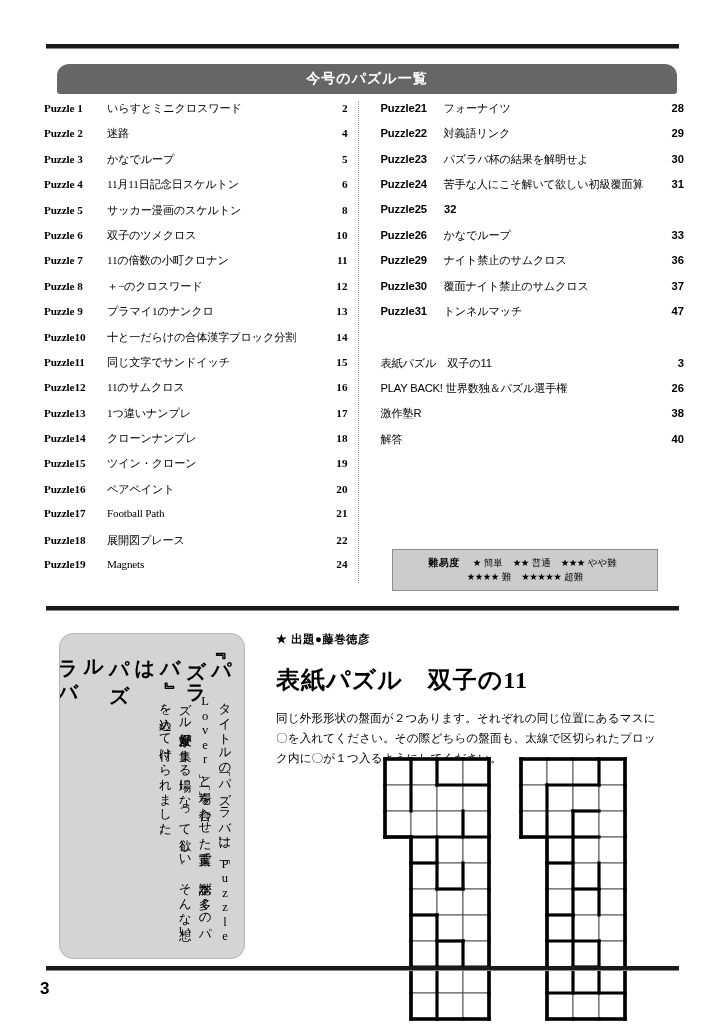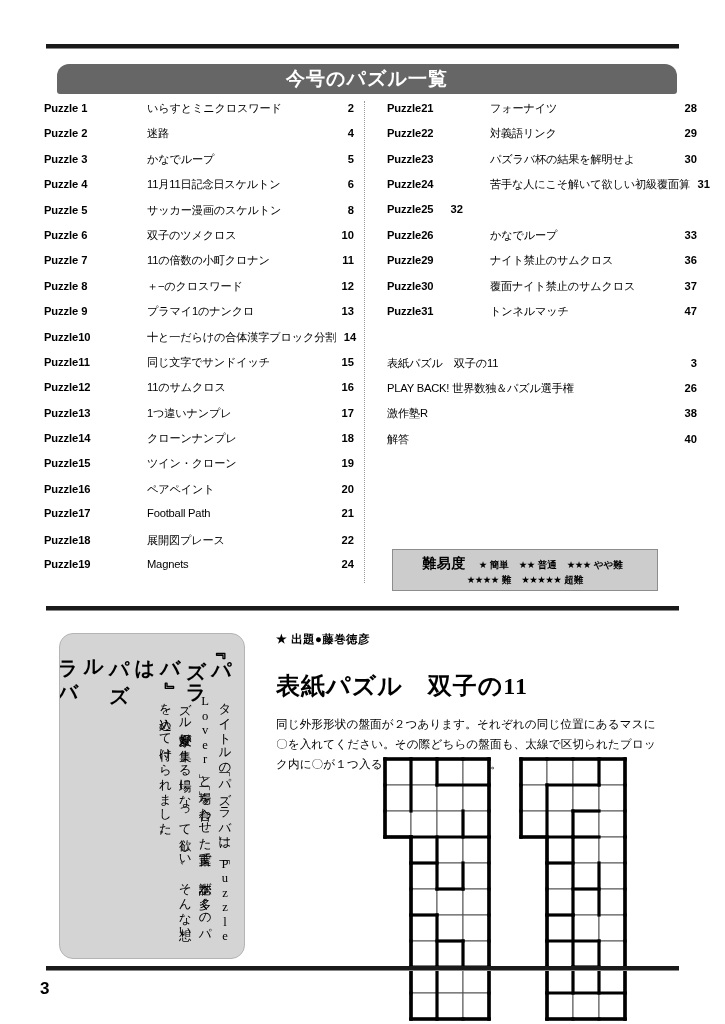--- a/index.html
+++ b/index.html
@@ -32,61 +32,60 @@
   
   .toc-banner {
     position: absolute;
     left: 57px;
     top: 64px;
     width: 620px;
     height: 30px;
     background: #666666;
     border-radius: 12px 12px 3px 3px;
     color: #ffffff;
-    font-size: 19px;
+    font-size: 14px;
     font-weight: bold;
     letter-spacing: 1px;
     display: flex;
     align-items: center;
     justify-content: center;
   }
 
   
   .toc-wrap {
     position: absolute;
     left: 44px;
     top: 101px;
     width: 640px;
     display: flex;
   }
   .toc-col {
     width: 310px;
     position: relative;
   }
-  .toc-col.left  { padding-right: 10px; }
+  .toc-col.left  { padding-right: 10px; font-family: Liberation Serif, serif; }
   .toc-col.right { padding-left: 22px; border-left: 1px dotted #999; }
 
   .toc-row {
     display: flex;
     align-items: baseline;
     height: 25.4px;
     font-size: 11.2px;
   }
   .toc-no {
     font-weight: bold;
     white-space: nowrap;
     min-width: 56px;
     letter-spacing: -0.1px;
   }
   .toc-title {
     flex: 1;
     padding-left: 7px;
     white-space: nowrap;
     letter-spacing: -0.2px;
-    margin-left: 40px;
   }
   .toc-page {
     font-weight: bold;
     text-align: right;
     min-width: 16px;
     padding-left: 4px;
   }
 
   
   .extras { margin-top: 26px; }
@@ -110,25 +109,25 @@
     border: 1px solid #8d8d8d;
     box-sizing: border-box;
     display: flex;
     align-items: center;
     justify-content: center;
   }
   .legend-inner { text-align: center; line-height: 1.45; }
   .legend-line { font-size: 10px; white-space: nowrap; }
   .legend-label {
     font-weight: bold;
-    font-size: 14px;
+    font-size: 10px;
     margin-right: 8px;
     letter-spacing: 0.5px;
   }
-  .legend-item { margin: 0 5px; white-space: nowrap; font-weight: bold; }
+  .legend-item { margin: 0 5px; white-space: nowrap; }
   .legend-stars { letter-spacing: -0.5px; font-size: 9.5px; }
   .legend-word { font-size: 9.5px; margin-left: 3px; }
 
   
   .blurb {
     position: absolute;
     left: 59px;
     top: 633px;
     width: 186px;
     height: 326px;
@@ -167,21 +166,21 @@
     position: absolute;
     left: 276px;
     top: 632px;
     width: 400px;
   }
   .byline {
     font-family: "Liberation Serif", "DejaVu Serif", serif;
     font-size: 11.5px;
     font-weight: bold;
     letter-spacing: 0.4px;
-    margin-bottom: 23px;
+    margin-bottom: 17px;
   }
   .byline .star { font-size: 12px; margin-right: 4px; }
   .article-title {
     font-family: "Liberation Serif", "DejaVu Serif", serif;
     font-size: 24px;
     font-weight: bold;
     letter-spacing: 1px;
     margin-bottom: 12px;
   }
   .article-body {

